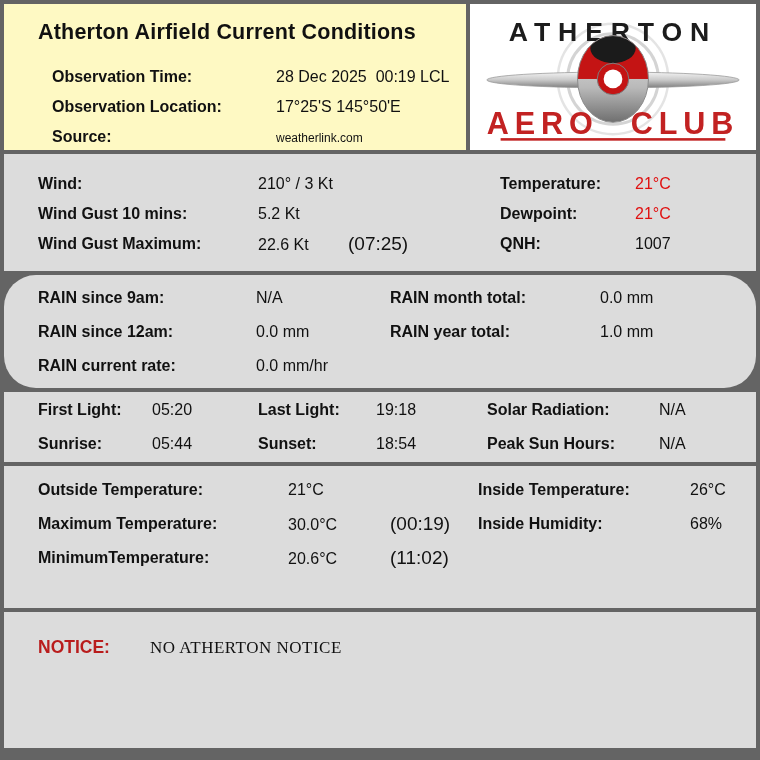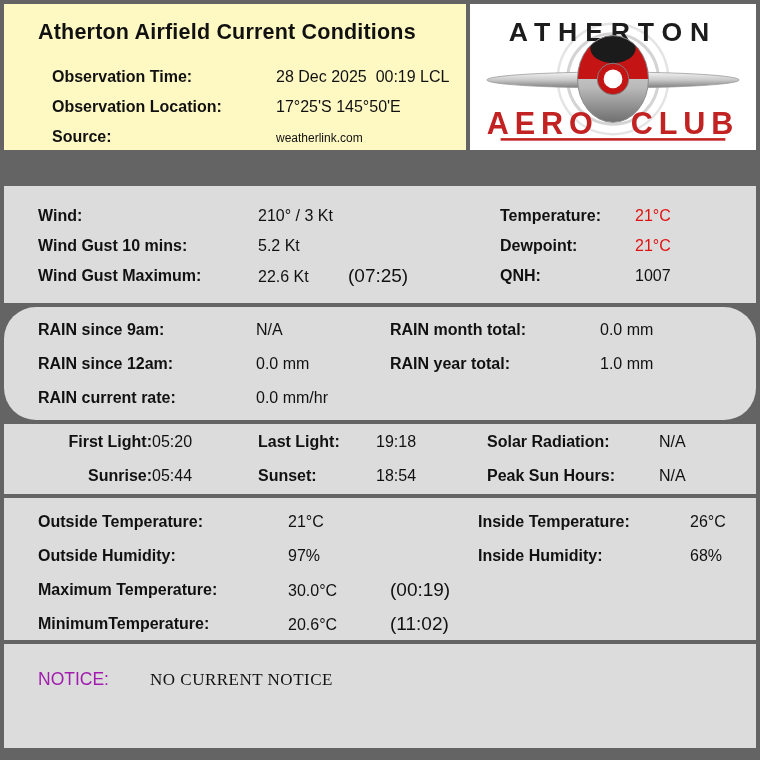--- a/index.html
+++ b/index.html
@@ -21,46 +21,46 @@
   .obs .src { font-size:12px; }
 
   
   .col { position:absolute; }
   .row { white-space:nowrap; }
   .lbl { display:inline-block; font-weight:bold; font-size:16px; vertical-align:top; }
   .val { font-size:16px; display:inline-block; }
   .extra { font-size:19px; display:inline-block; }
   .red { color:#e01111; }
 
-  .s2 { height:117px;margin-top:32px; }
+  .s2 { height:117px; }
   .s2 .row { height:30px; line-height:30px; }
   .s2 .col-a { left:34px; top:15px; } .s2 .col-a .lbl { width:220px; }
   .s2 .col-a .val { min-width:90px; }
   .s2 .col-b { left:496px; top:15px; } .s2 .col-b .lbl { width:135px; }
 
   .s3 { height:113px;border-radius:32px; }
   .s3 .row { height:34px; line-height:34px; }
   .s3 .col-a { left:34px; top:6px; } .s3 .col-a .lbl { width:218px; }
   .s3 .col-b { left:386px; top:6px; } .s3 .col-b .lbl { width:210px; }
 
   .s4 { height:70px; }
   .s4 .row { height:34px; line-height:34px; }
-  .s4 .col-a { left:34px; top:1px; } .s4 .col-a .lbl { width:114px;text-align:right; }
+  .s4 .col-a { left:34px; top:1px; } .s4 .col-a .lbl { width:114px; }
   .s4 .col-b { left:254px; top:1px; } .s4 .col-b .lbl { width:118px; }
   .s4 .col-c { left:483px; top:1px; } .s4 .col-c .lbl { width:172px; }
 
   .s5 { height:142px; }
   .s5 .row { height:34px; line-height:34px; }
   .s5 .col-a { left:34px; top:7px; } .s5 .col-a .lbl { width:250px; }
   .s5 .col-a .val { min-width:102px; }
   .s5 .col-b { left:474px; top:7px; } .s5 .col-b .lbl { width:212px; }
 
   .s6 { flex:1; }
   .notice-row { position:absolute; left:34px; top:20px; height:30px; line-height:30px; }
-  .notice-lbl { display:inline-block; width:112px; font-weight:normal; font-size:17.5px; color:#a21caf; }
+  .notice-lbl { display:inline-block; width:112px; font-weight:bold; font-size:17.5px; color:#b91c1c; }
   .notice-val { font-family:"Liberation Serif", serif; font-size:17px; color:#111; letter-spacing:.5px; }
   .footer-url { position:absolute; bottom:5px; left:0; width:100%; text-align:center;
                 font-size:14.5px; color:#999999; }
 
   svg text { font-family:"Liberation Sans", sans-serif; }
 </style>
 </head>
 <body>
 
 <div class="frame">
@@ -201,38 +201,35 @@
       </div>
     </div>
   </div>
 
   <div class="section s5">
     <div class="col col-a">
       <div class="row">
         <span class="lbl">Outside Temperature:</span><span class="val">21°C</span>
       </div>
       <div class="row">
-        <span class="lbl">Outside Humidity:</span><span class="val">97%</span>
-      </div>
-      <div class="row">
         <span class="lbl">Maximum Temperature:</span><span class="val">30.0°C</span><span class="extra">(00:19)</span>
       </div>
       <div class="row">
         <span class="lbl">MinimumTemperature:</span><span class="val">20.6°C</span><span class="extra">(11:02)</span>
       </div>
     </div>
     <div class="col col-b">
       <div class="row">
         <span class="lbl">Inside Temperature:</span><span class="val">26°C</span>
       </div>
       <div class="row">
         <span class="lbl">Inside Humidity:</span><span class="val">68%</span>
       </div>
     </div>
   </div>
 
   <div class="section s6">
     <div class="notice-row">
-      <span class="notice-lbl">NOTICE:</span><span class="notice-val">NO CURRENT NOTICE</span>
+      <span class="notice-lbl">NOTICE:</span><span class="notice-val">NO ATHERTON NOTICE</span>
     </div>
   </div>
 
 </div>
 
 </body></html>

